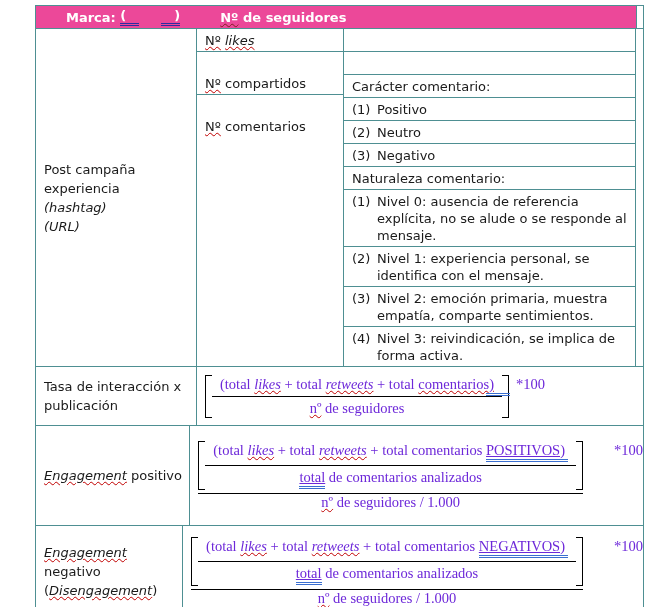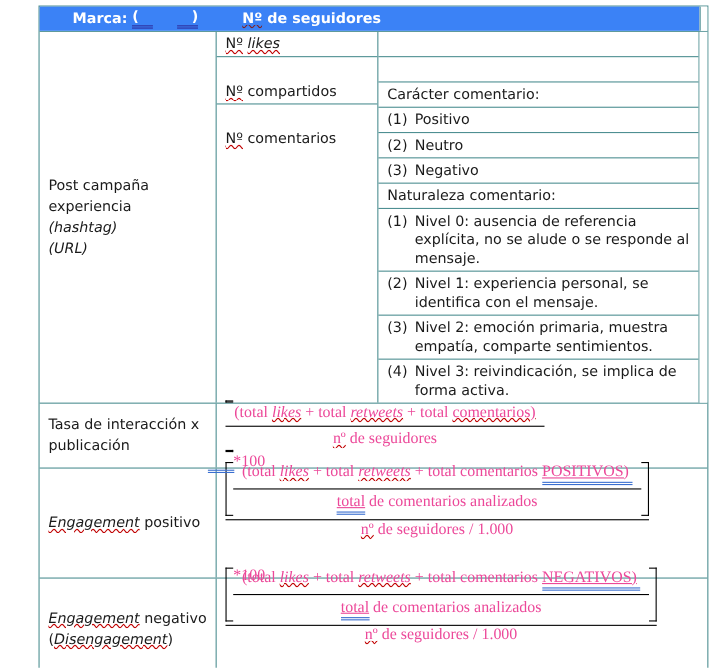--- a/index.html
+++ b/index.html
@@ -3,21 +3,21 @@
 <meta charset="utf-8">
 <style>
   html,body{margin:0;padding:0;background:#fff;}
   body{width:647px;height:607px;position:relative;font-family:"DejaVu Sans",sans-serif;color:#1a1a1a;overflow:hidden;}
   *{box-sizing:border-box;}
 
   .doc-table{position:absolute;left:35px;top:5px;width:609px;border:1px solid #4e8f92;background:#fff;}
 
   
   .hdr{display:flex;height:23px;border-bottom:1px solid #4e8f92;}
-  .hdr-main{flex:1;background:#3b82f6;color:#fff;font-weight:bold;font-size:13px;display:flex;align-items:center;padding-left:30px;white-space:pre;}
+  .hdr-main{flex:1;background:#ec4899;color:#fff;font-weight:bold;font-size:13px;display:flex;align-items:center;padding-left:30px;white-space:pre;}
   .hdr-narrow{width:7px;border-left:1px solid #4e8f92;background:#fff;}
   .blank-open{border-bottom:3px double #2e2ea0;padding-right:13px;}
   .blank-gap{display:inline-block;width:22px;}
   .blank-close{border-bottom:3px double #2e2ea0;padding-left:13px;}
   .seg{margin-left:40px;}
   .wavy{text-decoration-line:underline;text-decoration-style:wavy;text-decoration-color:#c00000;text-decoration-thickness:1px;}
   .wavy-dk{text-decoration-line:underline;text-decoration-style:wavy;text-decoration-color:#7e1f1f;text-decoration-thickness:1px;}
 
   
   .sec-top{display:flex;border-bottom:1px solid #4e8f92;font-size:13px;line-height:17px;}
@@ -40,21 +40,21 @@
   
   .frow{display:flex;}
   .frow.bt{border-top:1px solid #4e8f92;}
   .fl{width:161px;border-right:1px solid #4e8f92;display:flex;align-items:center;font-size:13px;line-height:19px;}
   .fl .blk{padding:2px 6px 2px 8px;}
   .fr{flex:1;display:flex;align-items:center;padding-left:8px;}
   .h58{height:58px;}
   .h100{height:100px;}
   .h92{height:92px;}
 
-  .fml{font-family:"Liberation Serif",serif;font-size:14.5px;color:#ec4899;white-space:nowrap;flex-direction:column;}
+  .fml{font-family:"Liberation Serif",serif;font-size:14.5px;color:#6d28d9;white-space:nowrap;}
   .frac{display:inline-flex;flex-direction:column;}
   .num{padding:1px 8px 3px;text-align:center;}
   .den{border-top:1px solid #000;padding:3px 8px 1px;text-align:center;}
   .br{width:7px;align-self:stretch;flex-shrink:0;}
   .br-l{border-left:1px solid #000;border-top:1px solid #000;border-bottom:1px solid #000;}
   .br-r{border-right:1px solid #000;border-top:1px solid #000;border-bottom:1px solid #000;position:relative;}
   .f-row{display:flex;align-items:stretch;}
   .mul{align-self:flex-start;padding-top:1px;margin-left:7px;}
   .bluemark{position:absolute;left:-16px;top:17px;width:24px;border-bottom:3px double #3a6fd0;}
 

